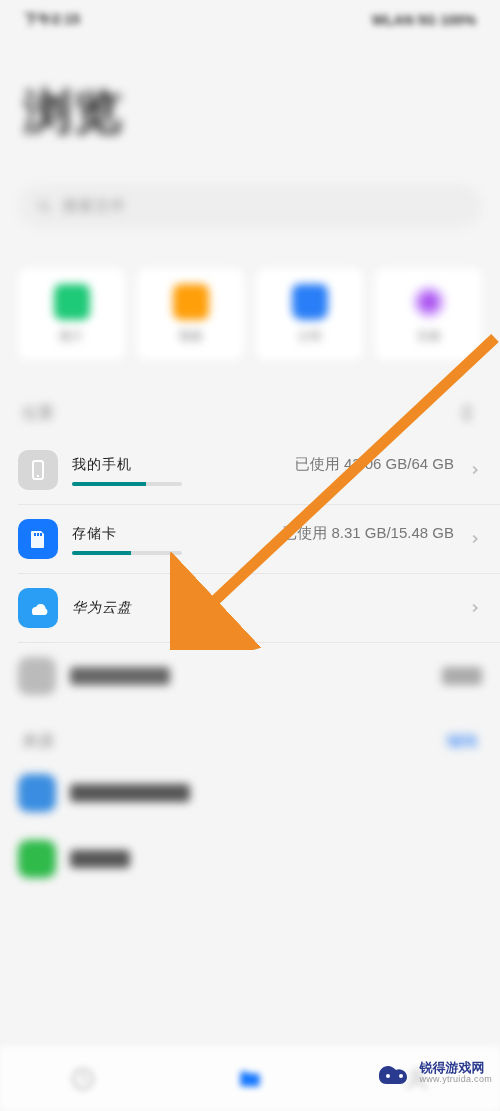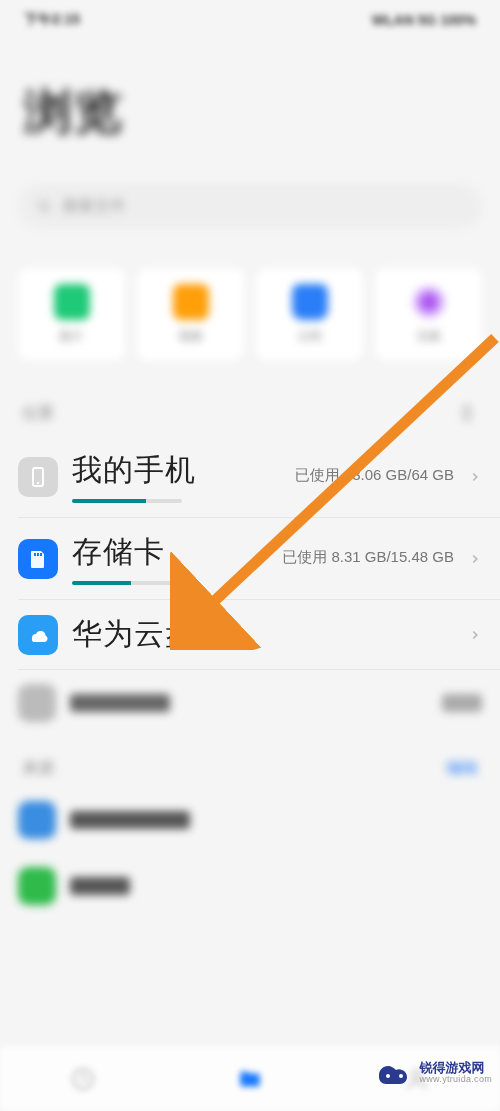--- a/index.html
+++ b/index.html
@@ -134,21 +134,21 @@
       flex: 1;
       min-width: 0;
     }
     .storage-row {
       display: flex;
       justify-content: space-between;
       align-items: baseline;
       gap: 8px;
     }
     .storage-name {
-      font-size: 30px;
+      font-size: 14px;
       font-family: "Kaiti SC", "STKaiti", KaiTi, serif;
       color: #222;
       letter-spacing: 1px;
     }
     .storage-usage {
       font-size: 15px;
       color: #777;
       white-space: nowrap;
     }
     .progress-bar {
@@ -340,21 +340,21 @@
       </div>
       <div class="progress-bar">
         <div class="progress-fill" style="width:54%"></div>
       </div>
     </div>
     <svg class="chevron-right" viewBox="0 0 24 24" fill="none" stroke="currentColor" stroke-width="3">
         <polyline points="9 6 15 12 9 18"></polyline>
       </svg>
   </div>
 
-  <div class="storage-item with-border" style="margin-left:0;border-top:1px solid #e6e6e6;">
+  <div class="storage-item with-border" style="margin-left:0;border-top:1px solid #e6e6e6;font-style:italic;">
     <div class="storage-icon icon-cloud">
       <svg viewBox="0 0 24 24" fill="#fff">
           <path d="M6 15a4 4 0 014-4 5 5 0 019.6 1.5A3.5 3.5 0 0119 19H7a4 4 0 01-1-4z"></path>
         </svg>
     </div>
     <div class="storage-content">
       <div class="storage-row">
         <span class="storage-name">华为云盘</span>
         <span class="storage-usage"></span>
       </div>

